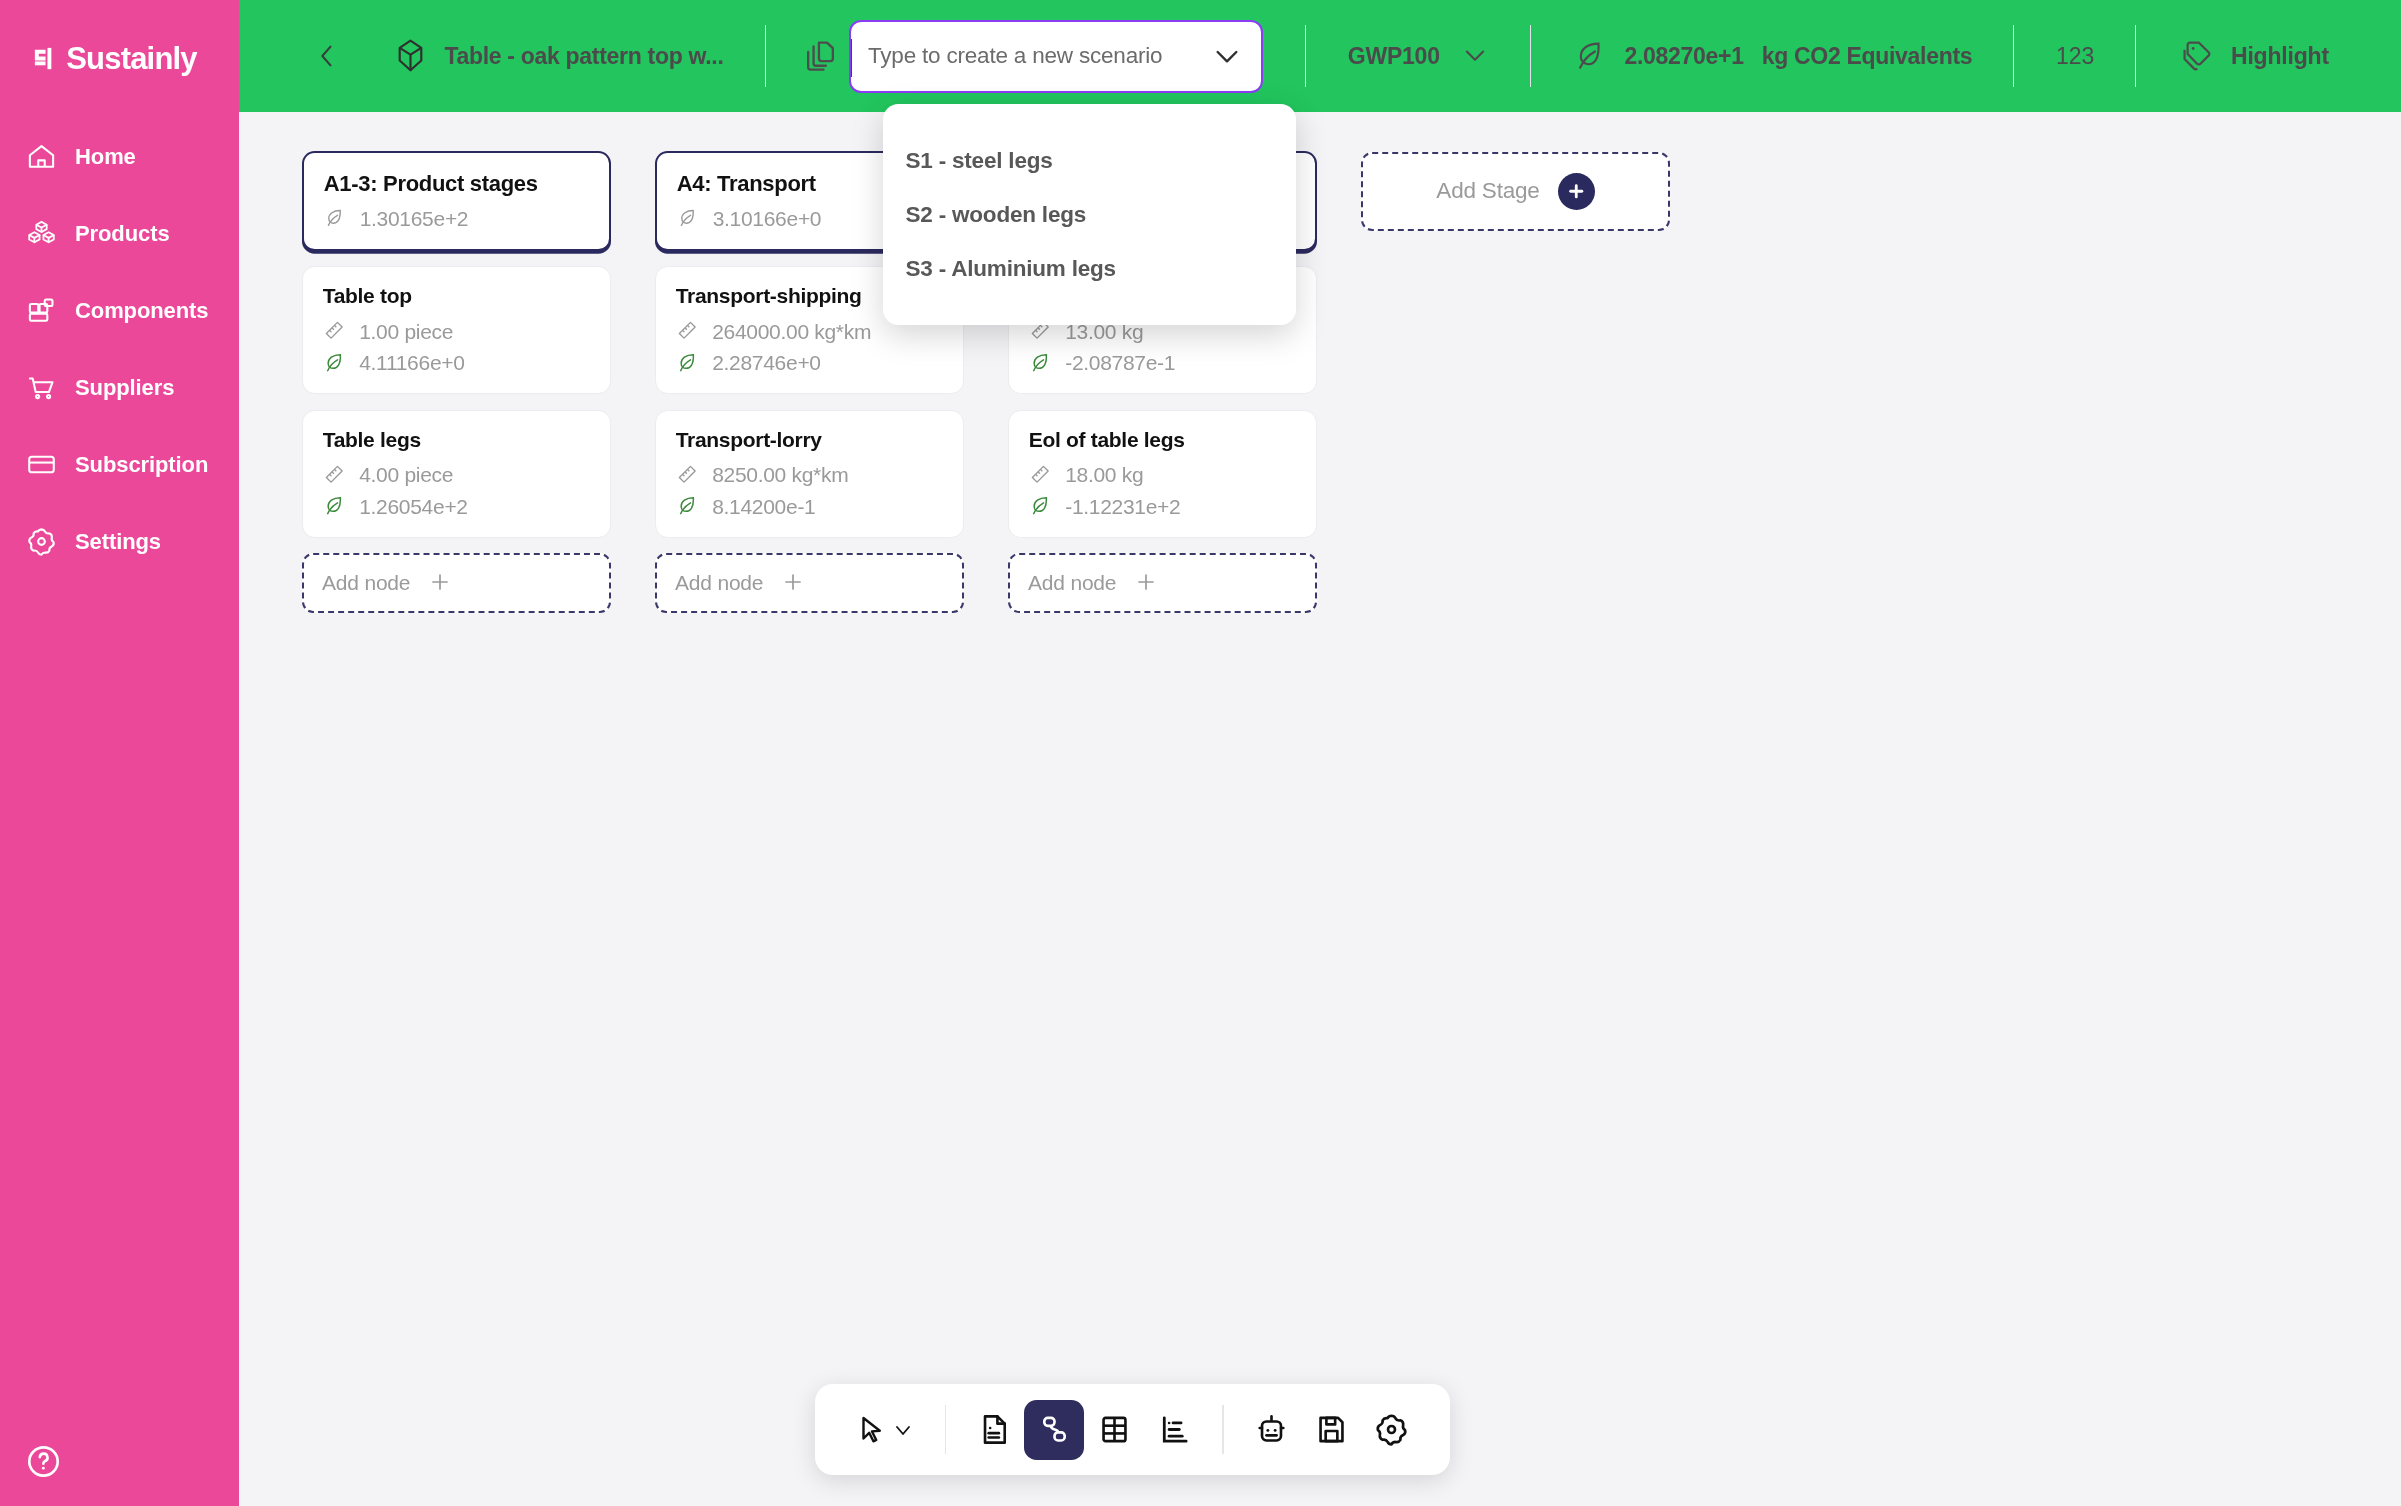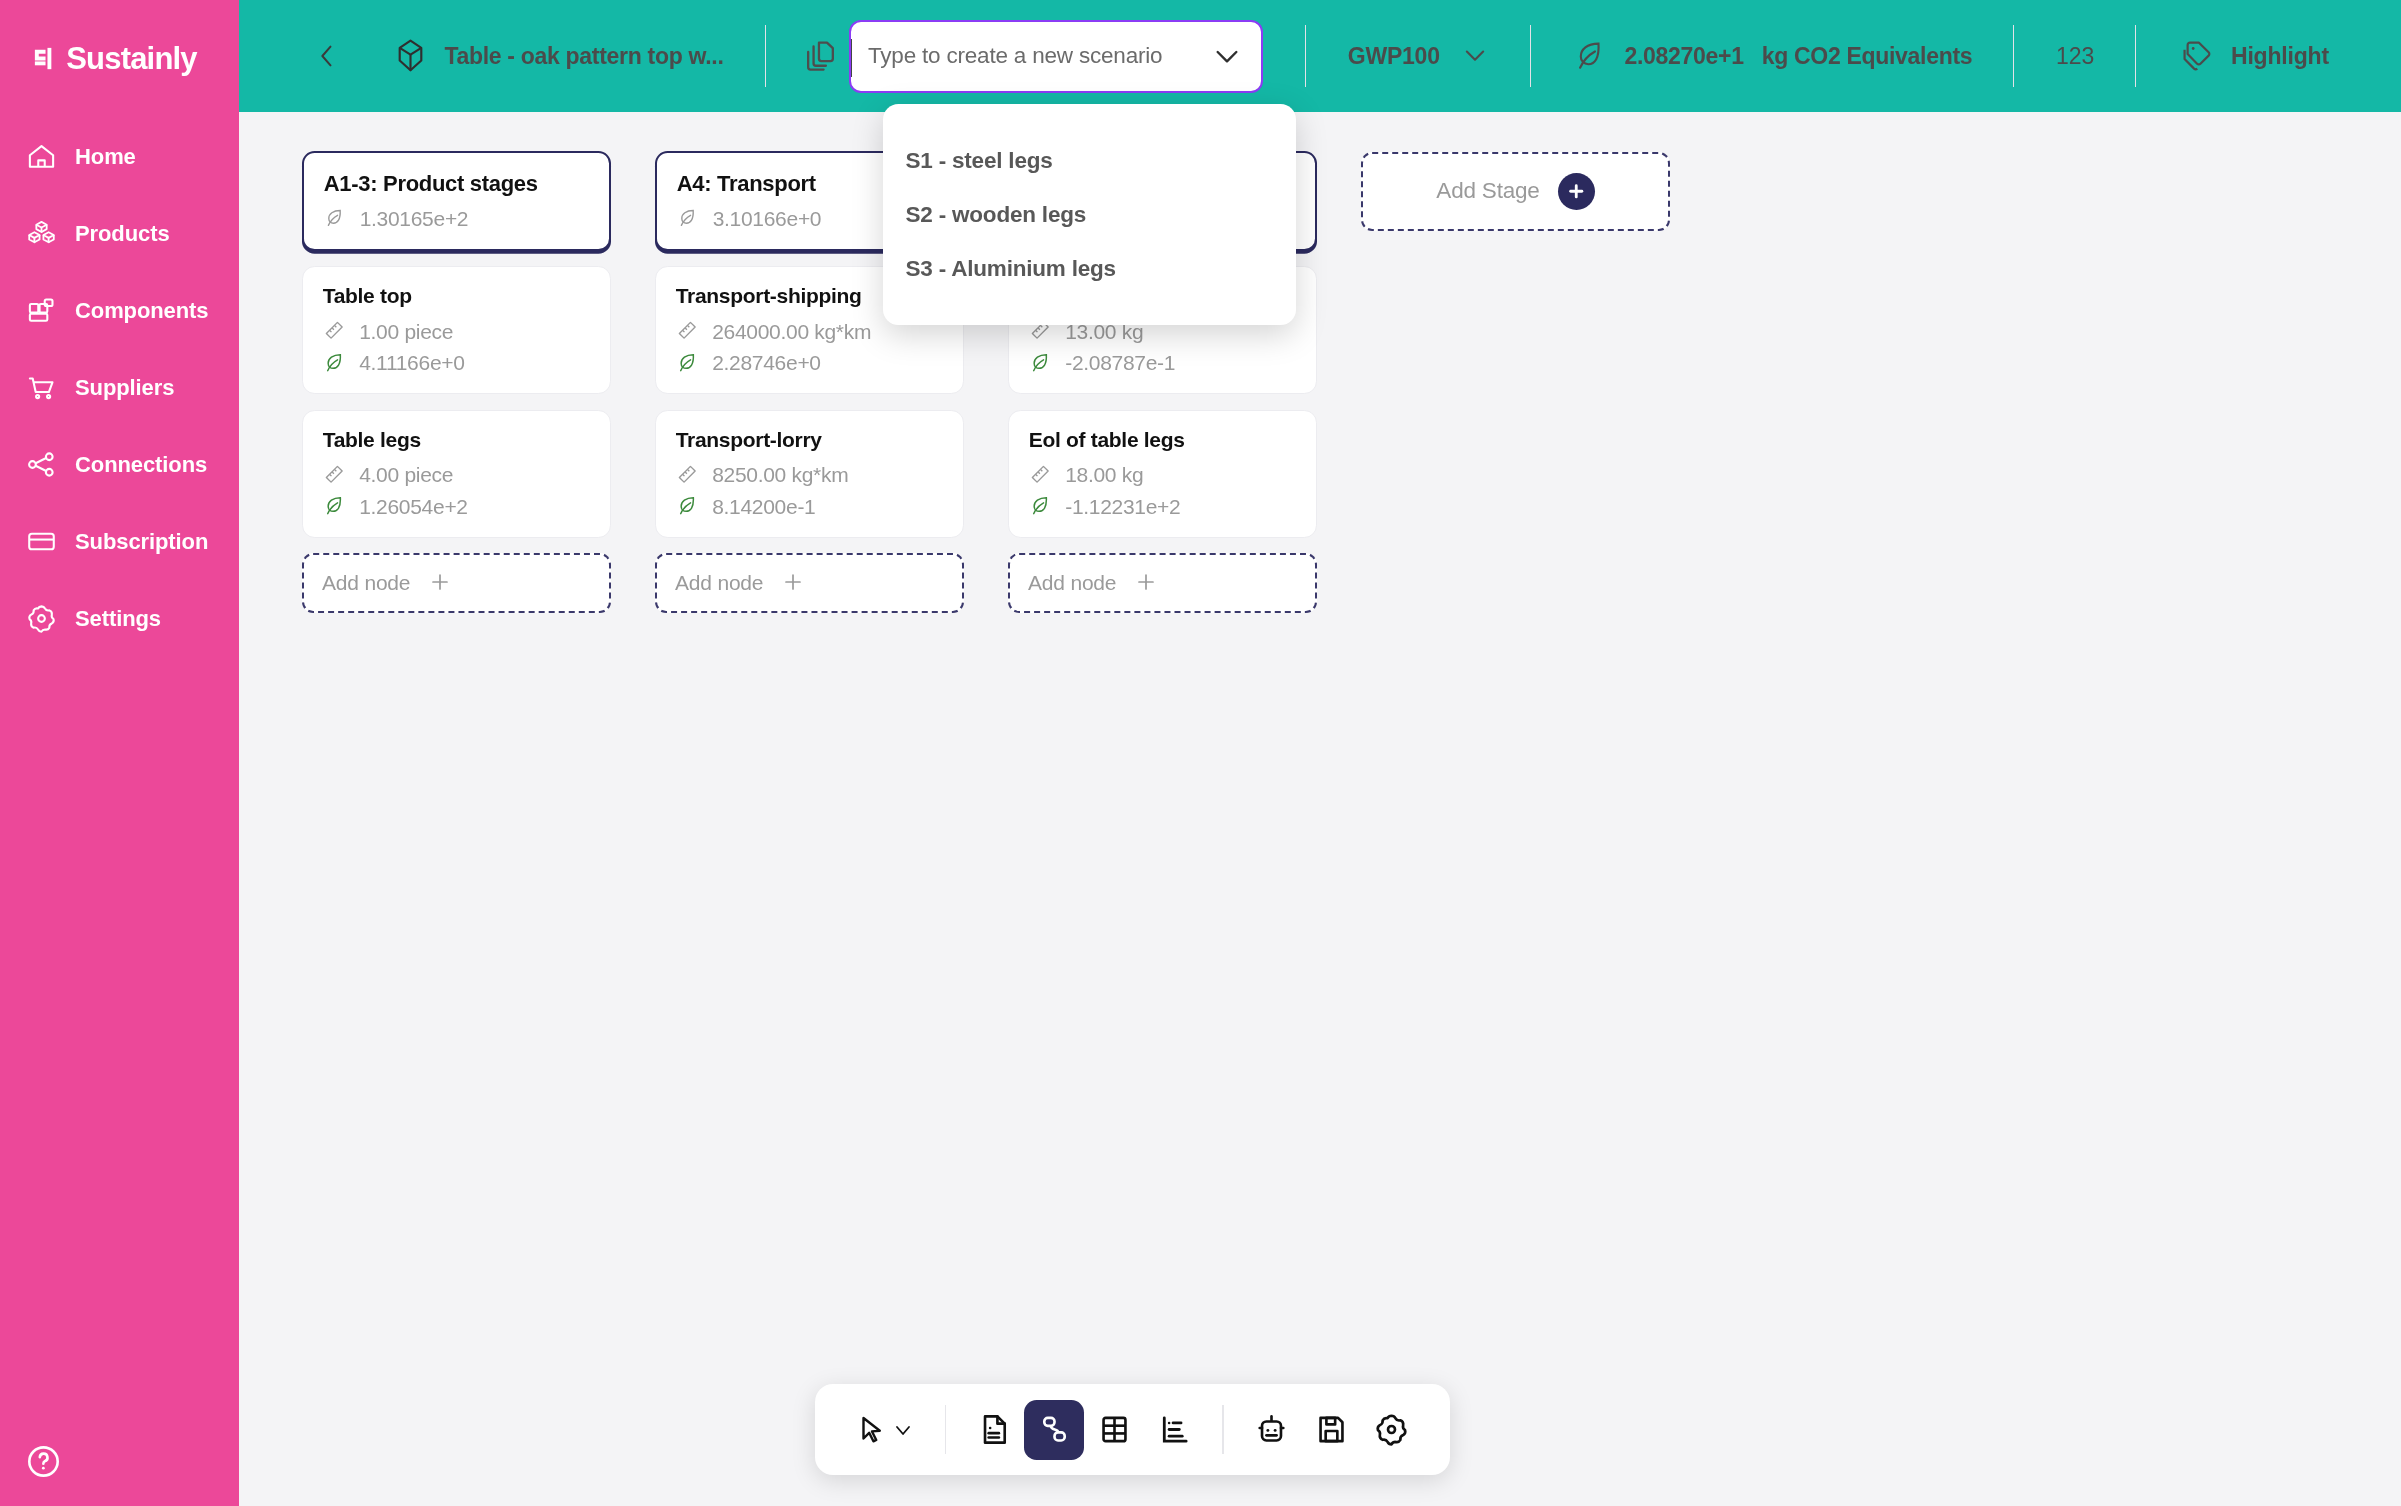--- a/index.html
+++ b/index.html
@@ -49,21 +49,21 @@
   }
   #help-btn {
     position: absolute; left: 25px; bottom: 27px;
     width: 37px; height: 37px; cursor: pointer;
   }
 
   
   #topbar {
     position: absolute; left: 239px; top: 0;
     width: 2163px; height: 112px;
-    background: #14b8a6;
+    background: #22c55e;
     display: flex; align-items: center;
     z-index: 40;
   }
   .tb-sep { width: 0.7px; height: 62px; background: #e2e2e8; flex: none; }
   #back-chev {
     width: 42px; height: 42px; margin-left: 67px; flex: none;
     display: flex; align-items: center; justify-content: center;
     cursor: pointer;
   }
   #product-chip {
@@ -275,32 +275,20 @@
     <span class="nav-icon">
       <svg width="31" height="31" viewBox="0 0 24 24" fill="none" stroke="#fff" stroke-width="1.6" stroke-linecap="round" stroke-linejoin="round">
         <path d="M3 5 h2.2 L7.5 15.5 h10.2 L20.5 8 H6"></path>
         <circle cx="9" cy="19" r="1.2"></circle>
           <circle cx="17.5" cy="19" r="1.2"></circle>
       </svg>
     </span>
     <span class="nav-label">Suppliers</span>
   </div>
 
-  <div class="nav-item">
-    <span class="nav-icon">
-      <svg width="31" height="31" viewBox="0 0 24 24" fill="none" stroke="#fff" stroke-width="1.6">
-        <circle cx="5" cy="12" r="2.6"></circle>
-          <circle cx="18" cy="6" r="2.6"></circle>
-          <circle cx="18" cy="18" r="2.6"></circle>
-        <path d="M7.5 11 L15.6 7"></path>
-          <path d="M7.5 13 L15.6 17"></path>
-      </svg>
-    </span>
-    <span class="nav-label">Connections</span>
-  </div>
 
   <div class="nav-item">
     <span class="nav-icon">
       <svg width="31" height="31" viewBox="0 0 24 24" fill="none" stroke="#fff" stroke-width="1.6" stroke-linejoin="round">
         <rect x="2.5" y="6" width="19" height="12" rx="2"></rect>
           <path d="M2.5 10.5 h19"></path>
       </svg>
     </span>
     <span class="nav-label">Subscription</span>
   </div>

